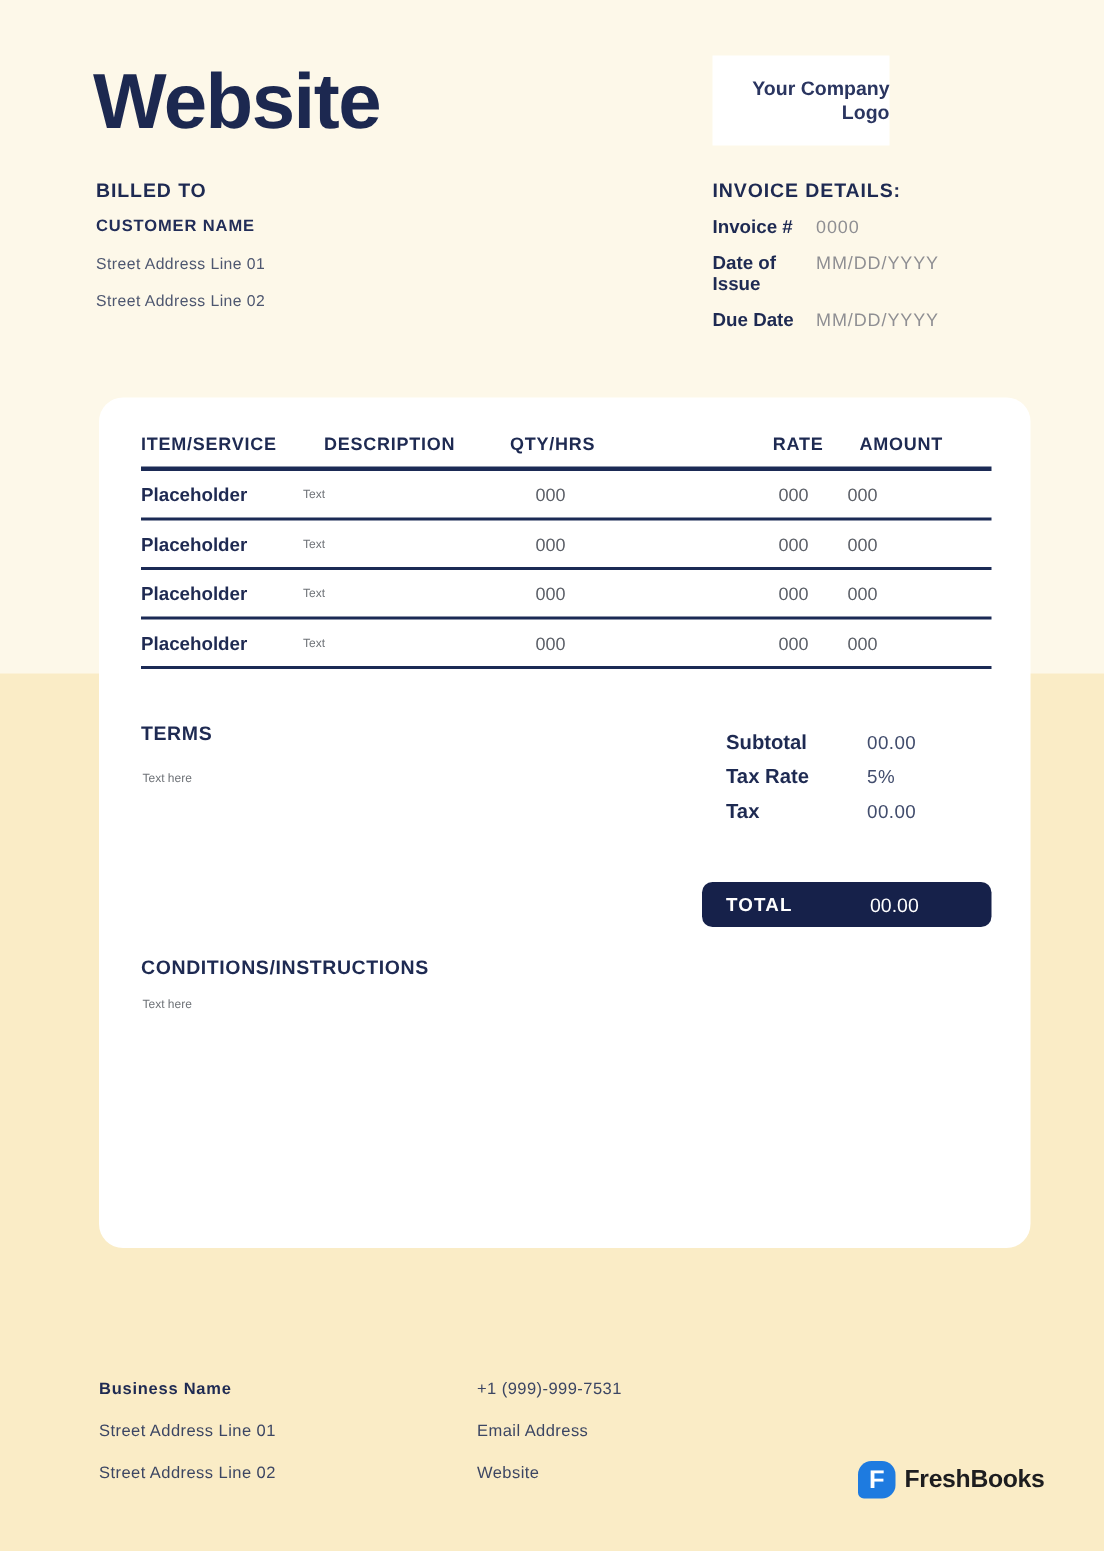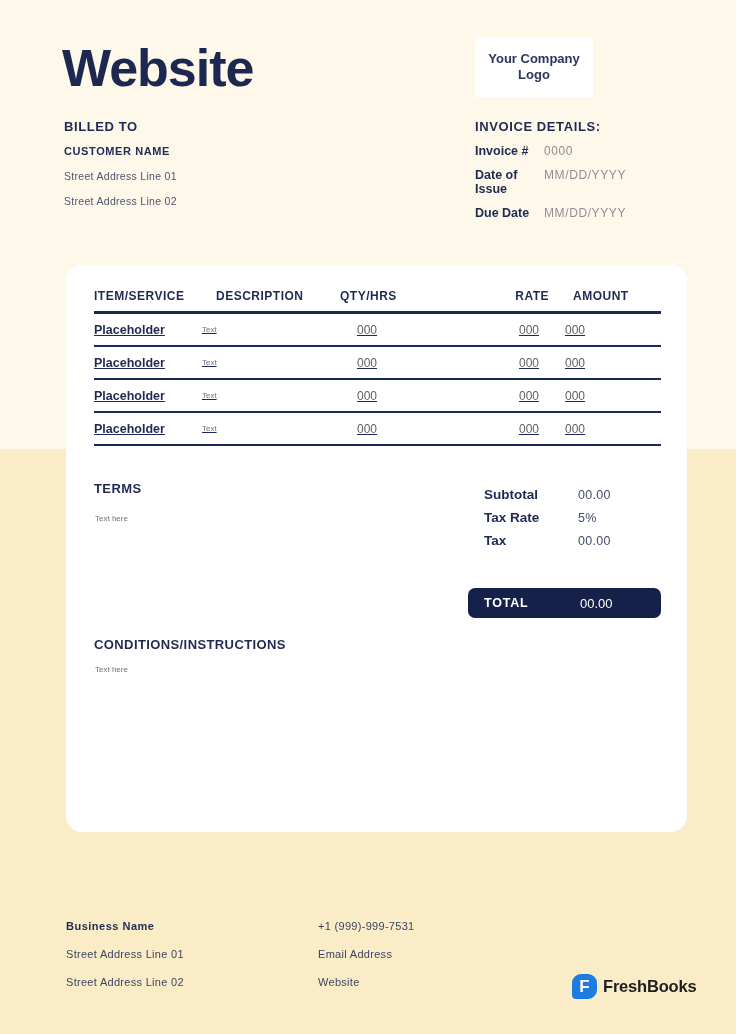--- a/index.html
+++ b/index.html
@@ -16,21 +16,21 @@
   .abs { position:absolute; }
 
   .page-title {
     left:62px; top:38px;
     font-size:52px; font-weight:700; letter-spacing:-1px; color:#1C2850;
   }
 
   .logo-box {
     left:475px; top:37px; width:118px; height:60px;
     background:#FFFFFF;
-    display:flex; flex-direction:column; justify-content:center; align-items:center;
+    display:flex; flex-direction:column; justify-content:center; align-items:flex-end;
     text-align:center;
     font-size:13px; font-weight:700; color:#2A3560; line-height:16px;
   }
 
   .sec-head { font-size:13px; font-weight:700; letter-spacing:0.6px; color:#1E2A52; }
   .billed { left:64px; top:119px; }
   .billed .cust { margin-top:11px; font-size:11px; font-weight:700; letter-spacing:0.6px; color:#222D58; }
   .billed .addr { margin-top:13px; font-size:10.5px; color:#4E5770; letter-spacing:0.3px; }
 
   .details { left:475px; top:119px; }
@@ -45,21 +45,20 @@
 
   .table-wrap { position:absolute; left:28px; top:24px; width:567px; }
   .thead {
     display:flex; align-items:flex-start; height:25px;
     border-bottom:3px solid #1B2A55;
     font-size:12px; font-weight:700; letter-spacing:0.5px; color:#1E2A52;
   }
   .trow {
     display:flex; align-items:center; height:33px;
     border-bottom:2px solid #1B2A55;
-    text-decoration:underline;
   }
   .c-item   { width:108px; }
   .c-desc   { width:138px; }
   .c-qty    { width:88px; }
   .c-rate   { width:121px; text-align:right; }
   .c-amount { flex:1; }
   .thead .c-desc   { padding-left:14px; }
   .thead .c-qty    { }
   .thead .c-amount { padding-left:24px; }
   .trow .c-item   { font-size:12.5px; font-weight:700; color:#1F2A52; }

